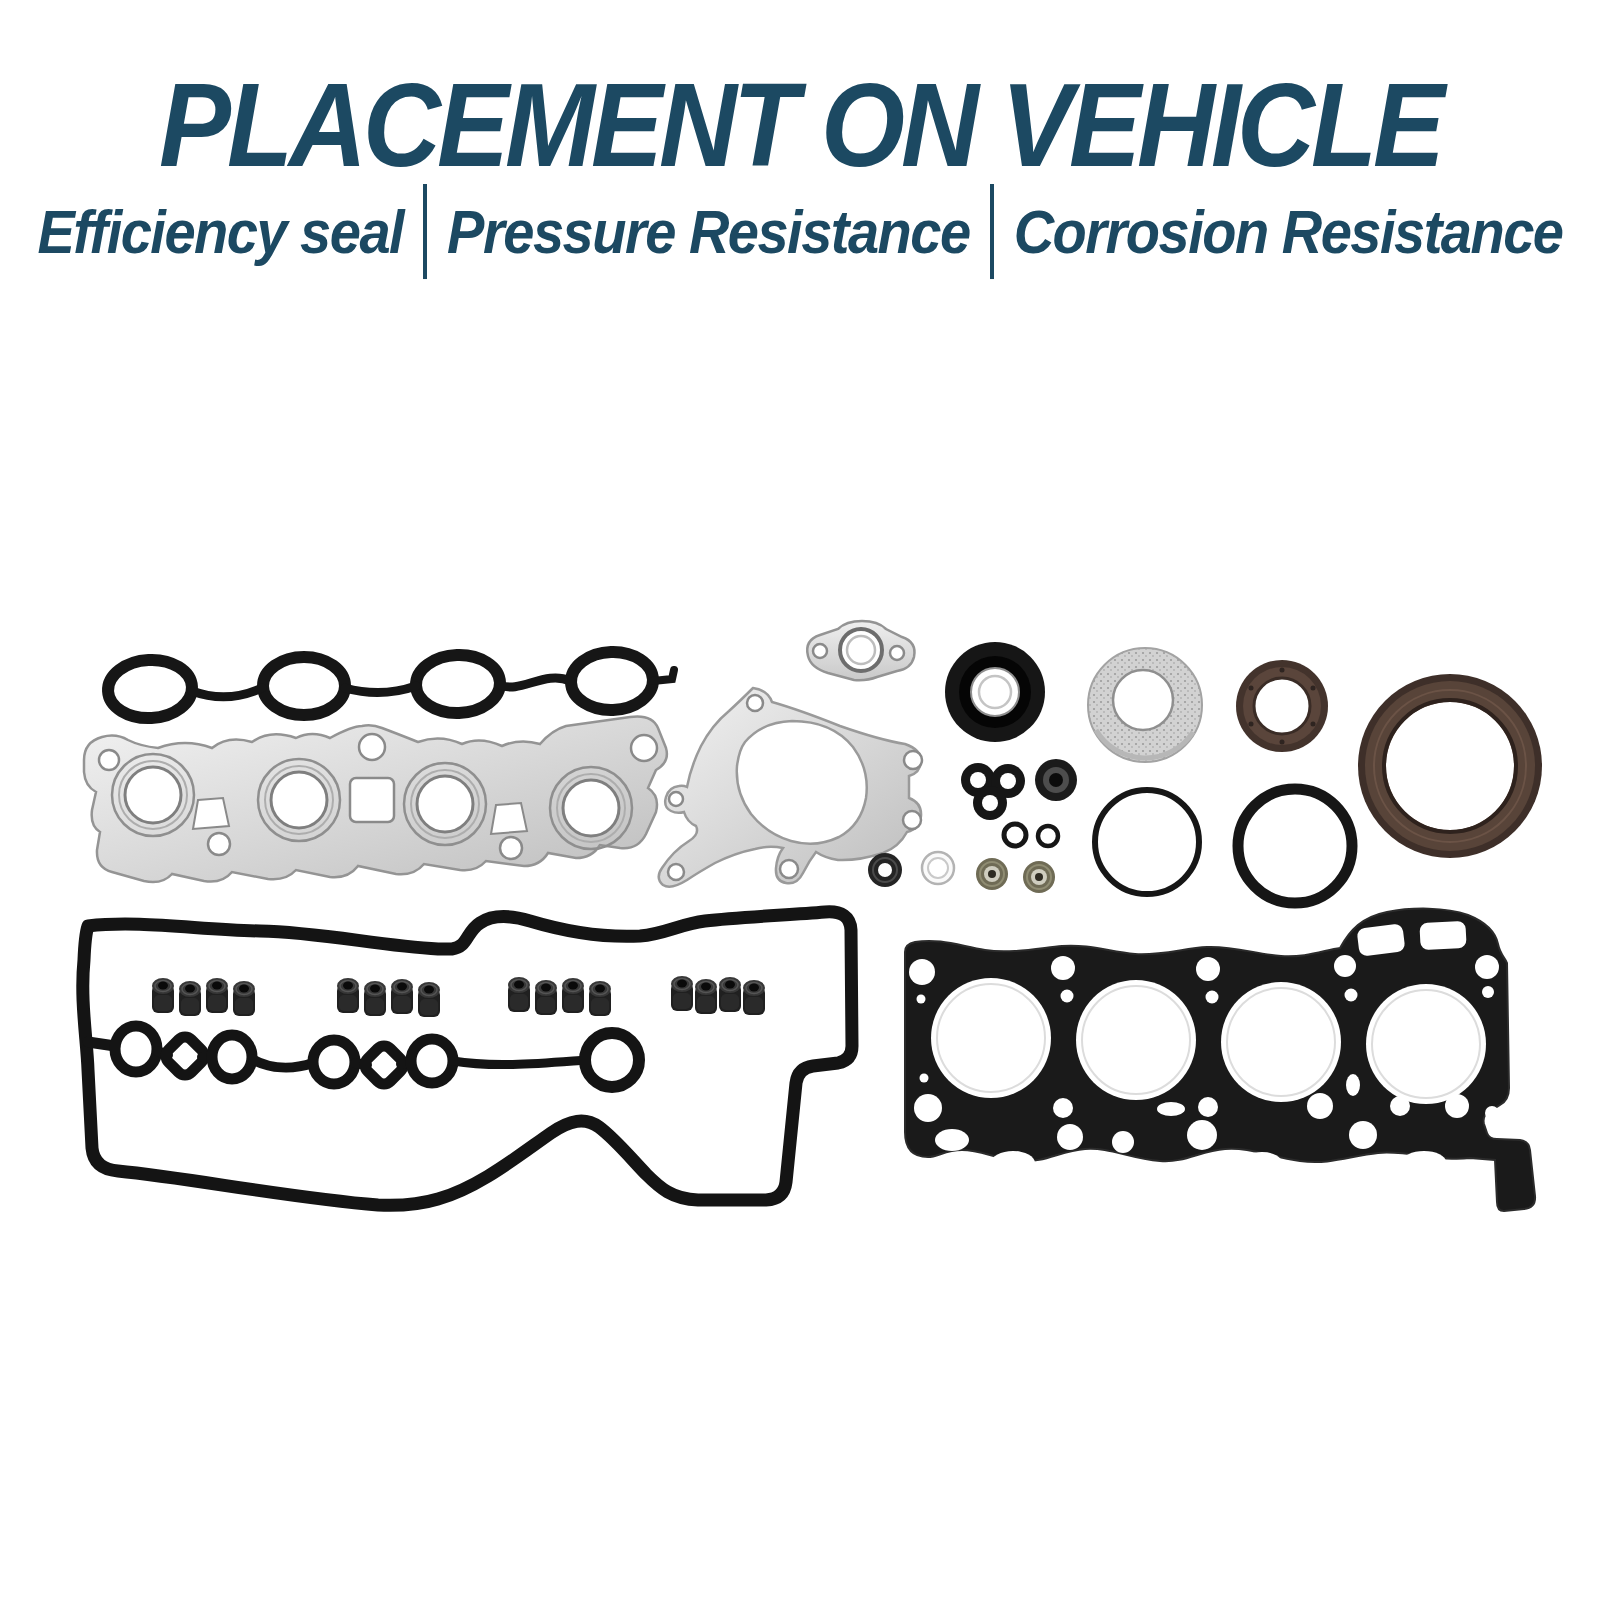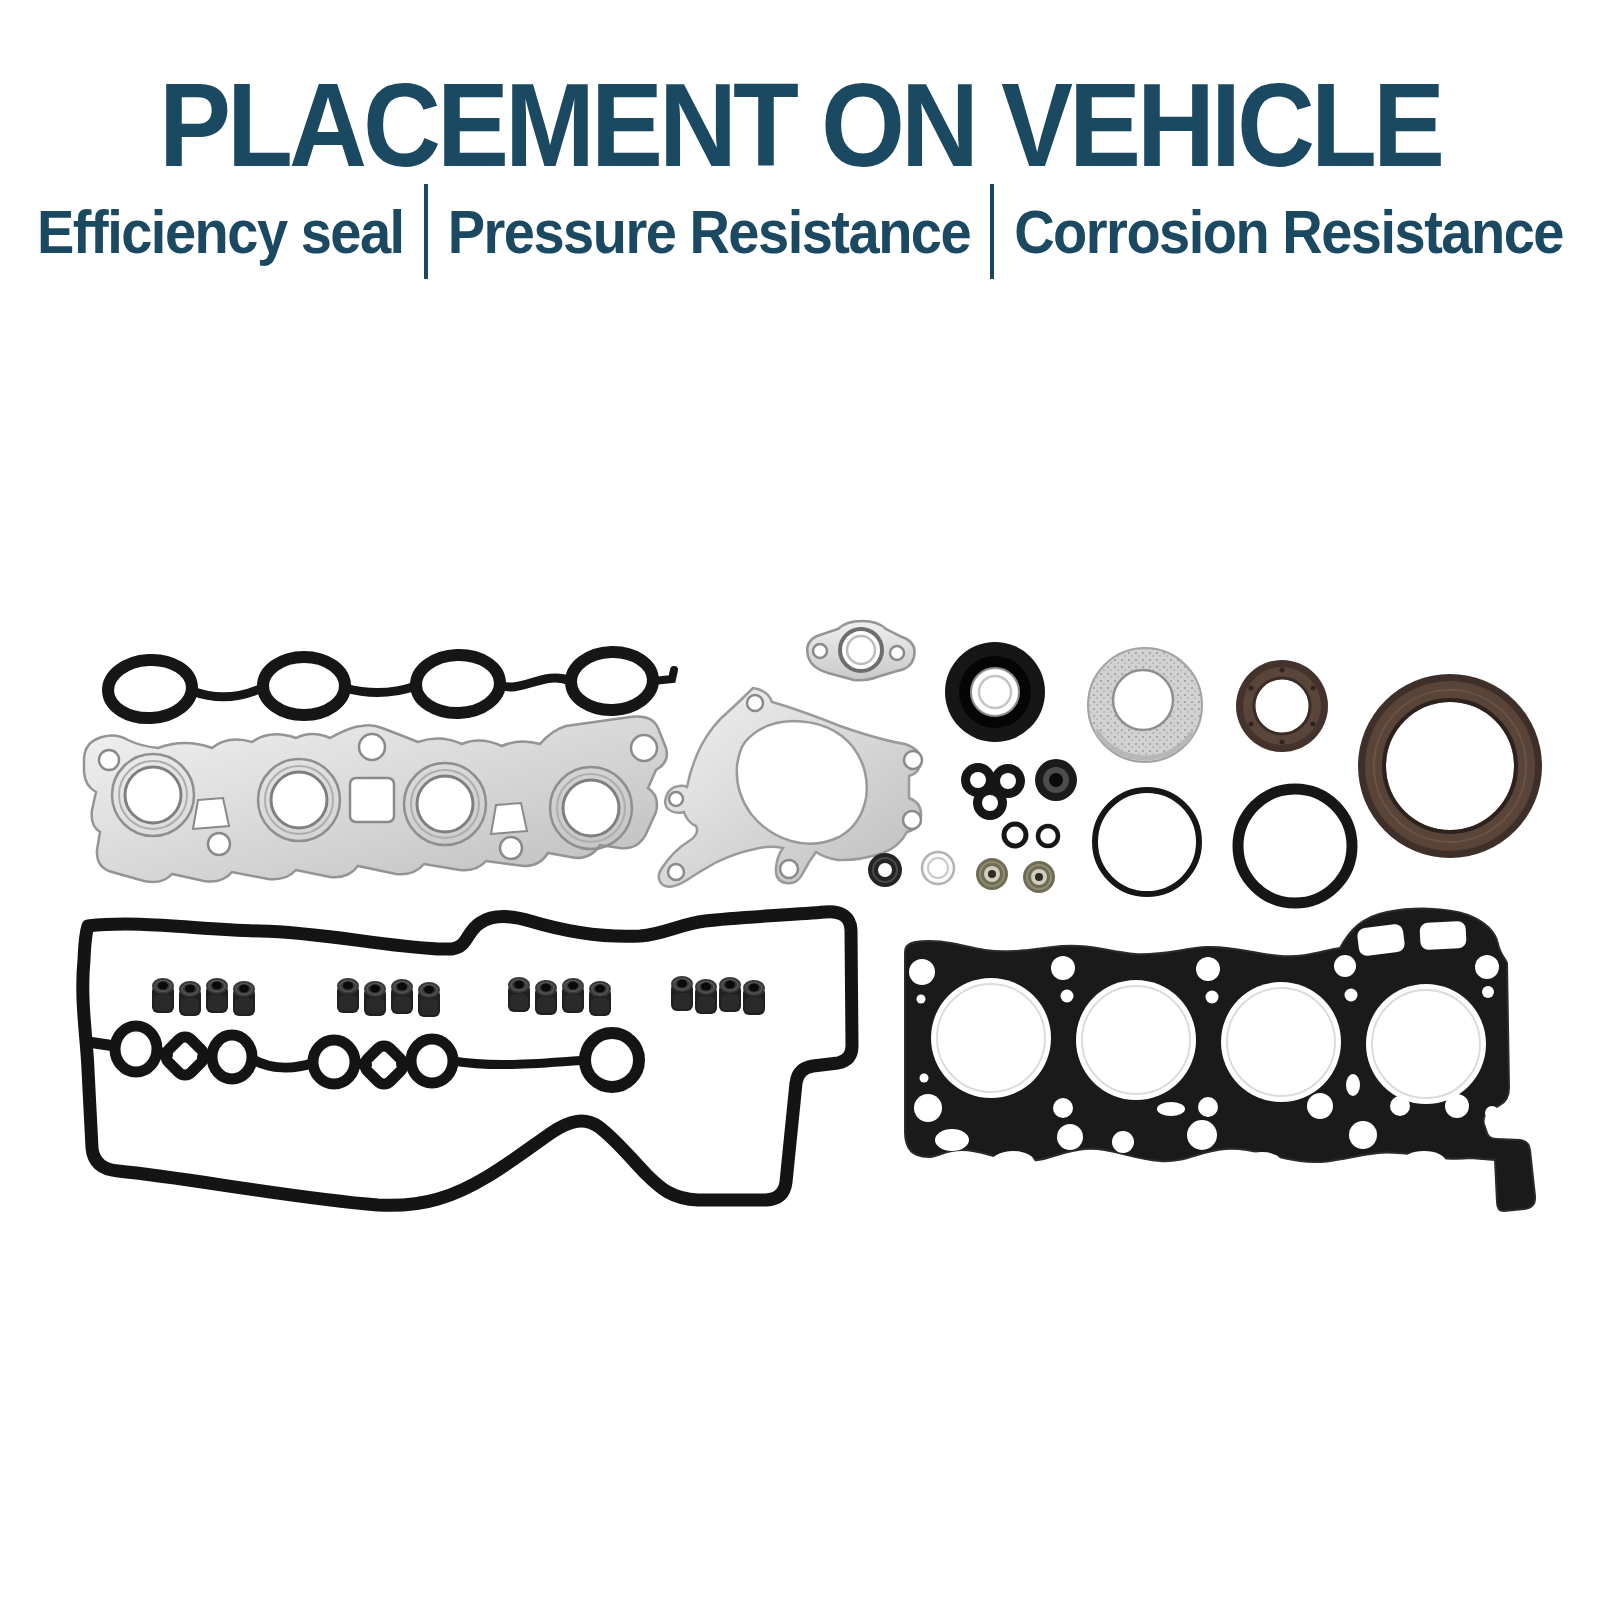--- a/index.html
+++ b/index.html
@@ -1,18 +1,18 @@
 <!DOCTYPE html>
 <html style="--accent: #1c4962; --background: #ffffff; --rubber-black: #161616; --rubber_black: #161616; --gasket-plate-black: #1a1a1a; --gasket_plate_black: #1a1a1a; --metal-light: #ececec; --metal_light: #ececec; --metal-mid: #c6c6c6; --metal_mid: #c6c6c6; --metal-edge: #949494; --metal_edge: #949494; --seal-brown-dark: #43332c; --seal_brown_dark: #43332c; --seal-brown: #5a453b; --seal_brown: #5a453b; --bronze: #6f6b55;"><head>
 <meta charset="utf-8">
 <style>
   html,body{margin:0;padding:0;background:#ffffff;}
   .stage{
     position:relative;width:1600px;height:1600px;background:var(--background,#fff);
-    overflow:hidden;font-family:"Liberation Sans",sans-serif;
+    overflow:hidden;font-family:"Liberation Sans",sans-serif;font-style:italic;
   }
   .title{
     position:absolute;top:56px;left:0;right:0;margin:0;text-align:center;
     color:var(--accent,#1c4962);font-weight:800;font-size:108px;letter-spacing:-4px;
     transform:scaleY(1.1);transform-origin:top center;white-space:nowrap;
   }
   .features{
     position:absolute;top:184px;left:0;right:0;
     display:flex;justify-content:center;align-items:center;gap:20px;
     color:var(--accent,#1c4962);font-weight:700;font-size:56px;letter-spacing:-1.5px;

